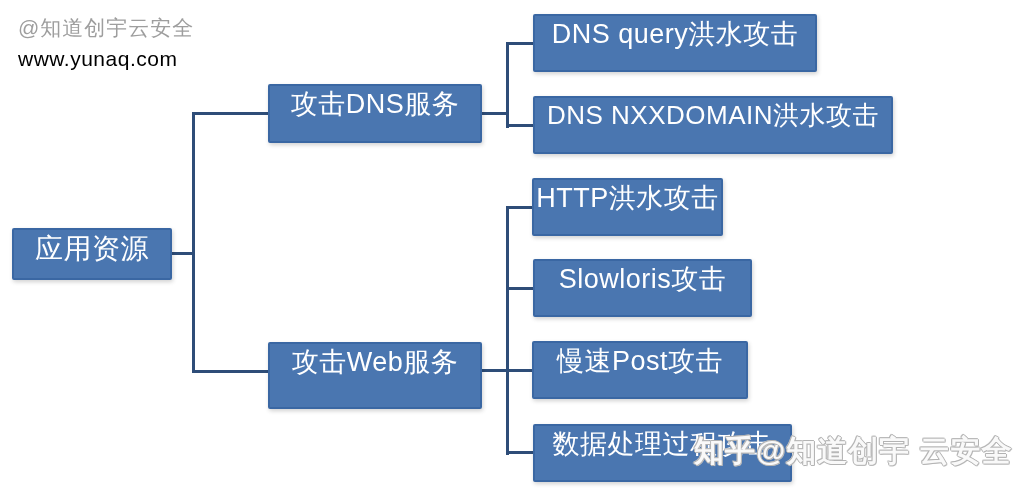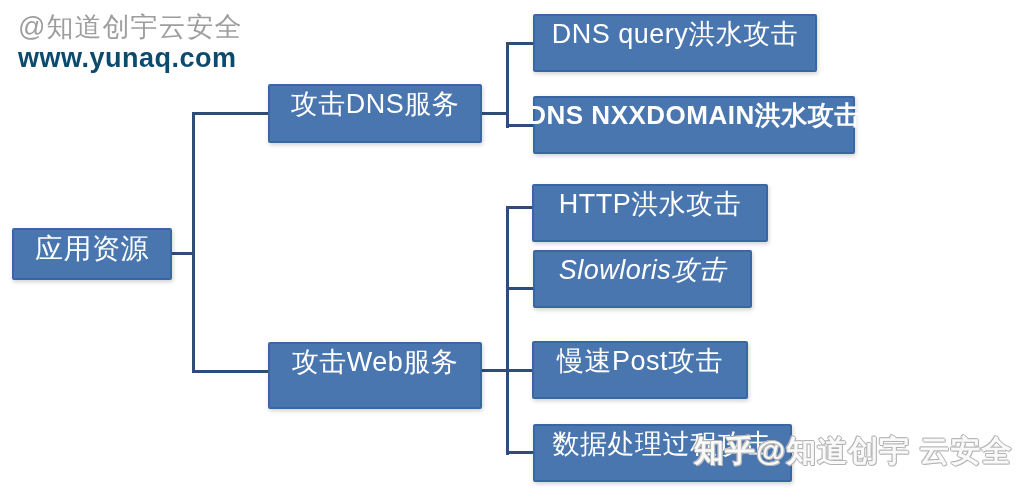--- a/index.html
+++ b/index.html
@@ -28,23 +28,23 @@
     display:flex;align-items:flex-start;justify-content:center;
     white-space:nowrap;
     box-shadow:1px 2px 4px rgba(0,0,0,0.18);
     font-size:27px;
     letter-spacing:0.5px;
   }
   .node-root   {left:12px;  top:228px; width:160px; height:52px; font-size:28px;}
   .node-dns    {left:268px; top:84px;  width:214px; height:59px;}
   .node-web    {left:268px; top:342px; width:214px; height:67px;}
   .leaf-dnsq   {left:533px; top:14px;  width:284px; height:58px;}
-  .leaf-nxx    {left:533px; top:96px;  width:322px; height:58px; font-size:26px;font-weight:bold;}
-  .leaf-http   {left:532px; top:184px; width:236px; height:58px;}
-  .leaf-slow   {left:533px; top:250px; width:219px; height:58px;font-style:italic;}
+  .leaf-nxx    {left:533px; top:96px;  width:360px; height:58px; font-size:26px;}
+  .leaf-http   {left:532px; top:178px; width:191px; height:58px;}
+  .leaf-slow   {left:533px; top:259px; width:219px; height:58px;}
   .leaf-post   {left:532px; top:341px; width:216px; height:58px;}
   .leaf-data   {left:533px; top:424px; width:259px; height:58px;}
   
   .h-line,.v-line{position:absolute;background:var(--connector);}
   .h-line{height:3px;}
   .v-line{width:3px;}
   .c-root-stub {left:172px; top:252px; width:23px;}
   .c-main-v    {left:192px; top:112px; height:261px;}
   .c-dns-h     {left:195px; top:112px; width:75px;}
   .c-web-h     {left:195px; top:370px; width:75px;}
@@ -54,24 +54,24 @@
   .c-nxx-h     {left:509px; top:124px; width:26px;}
   .c-web-v     {left:506px; top:206px; height:249px;}
   .c-http-h    {left:509px; top:206px; width:25px;}
   .c-slow-h    {left:509px; top:287px; width:26px;}
   .c-post-h    {left:480px; top:369px; width:54px;}
   .c-data-h    {left:509px; top:451px; width:26px;}
   
   .wm-top{
     position:absolute;left:18px;top:12px;
     color:var(--watermark-gray);
-    line-height:31px;font-size:27px;letter-spacing:1px;
+    line-height:31px;font-size:21px;letter-spacing:1px;
     z-index:5;
   }
-  .wm-top .l2{color:#0c4a6e;letter-spacing:0.5px;font-weight:bold;}
+  .wm-top .l2{color:#000000;letter-spacing:0.5px;}
   .wm-bottom{
     position:absolute;left:694px;top:431px;
     font-size:30px;font-weight:bold;letter-spacing:1px;
     color:rgba(255,255,255,0.92);
     text-shadow:-1px 0 #b3b3b3,1px 0 #b3b3b3,0 -1px #b3b3b3,0 1px #b3b3b3,
                 -1px -1px #c6c6c6,1px 1px #c6c6c6;
     white-space:nowrap;
     z-index:10;
   }
 </style>

